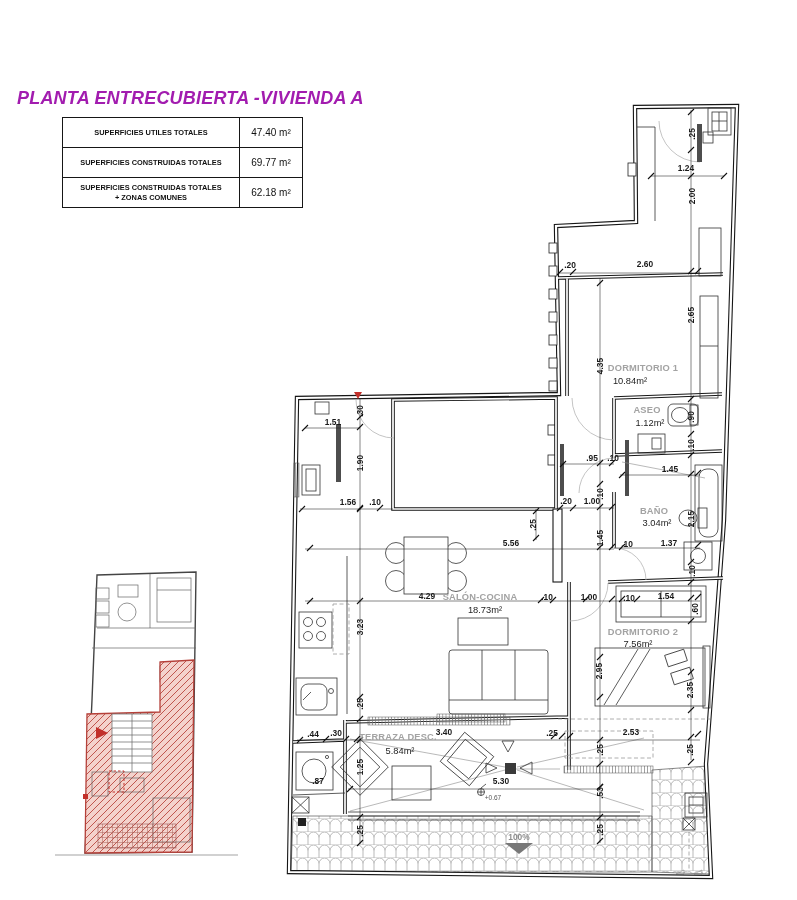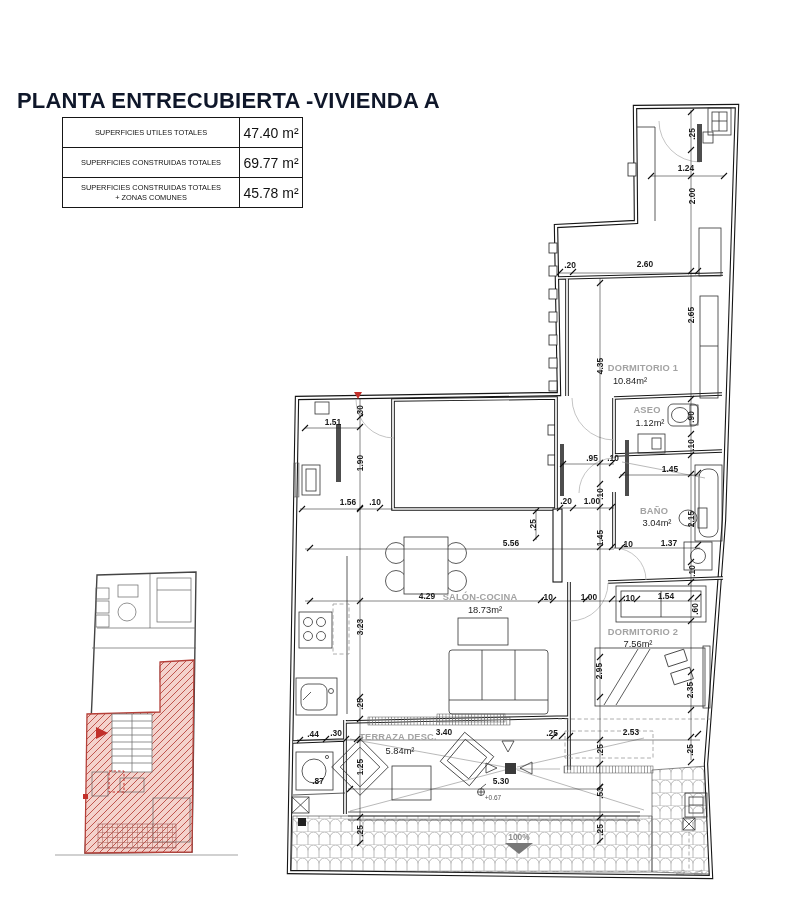--- a/index.html
+++ b/index.html
@@ -1,24 +1,24 @@
 <!DOCTYPE html>
 <html><head>
 <meta charset="utf-8">
 <style>
   html,body{margin:0;padding:0;background:#fff;}
   #page{position:relative;width:797px;height:900px;background:#ffffff;overflow:hidden;
         font-family:"Liberation Sans",sans-serif;}
-  #title{position:absolute;left:17px;top:88px;font-size:22px;font-weight:700;color:#0f172a;
-         letter-spacing:.2px;white-space:nowrap;}
+  #title{position:absolute;left:17px;top:88px;font-size:18px;font-weight:700;color:#a21caf;
+         letter-spacing:.2px;white-space:nowrap;font-style:italic;}
   table.surf{position:absolute;left:62px;top:117px;border-collapse:collapse;}
   table.surf td{border:1.4px solid #161616;padding:0;}
   td.lbl{width:176px;height:29px;text-align:center;vertical-align:middle;
-         font-size:7.4px;font-weight:400;color:#111;white-space:pre-line;line-height:1.35;}
-  td.val{width:62px;text-align:center;vertical-align:middle;font-size:14px;color:#111;}
+         font-size:7.4px;font-weight:700;color:#111;white-space:pre-line;line-height:1.35;}
+  td.val{width:62px;text-align:center;vertical-align:middle;font-size:10px;color:#111;}
   svg{position:absolute;}
   
   .of{fill:#ffffff;stroke:none;}
   .wa{fill:none;stroke:#161616;stroke-width:4.4;stroke-linejoin:miter;}
   .wb{fill:none;stroke:#ffffff;stroke-width:2.2;stroke-linejoin:miter;}
   .wa2{fill:none;stroke:#161616;stroke-width:3.6;}
   .wb2{fill:none;stroke:#ffffff;stroke-width:1.7;}
   .t{fill:none;stroke:#333;stroke-width:.8;}
   .t2{fill:none;stroke:#8a8a8a;stroke-width:.6;}
   .rail{fill:none;stroke:#222;stroke-width:.55;}
@@ -47,21 +47,21 @@
       <td class="lbl">SUPERFICIES UTILES TOTALES</td>
       <td class="val">47.40 m²</td>
     </tr>
     <tr>
       <td class="lbl">SUPERFICIES CONSTRUIDAS TOTALES</td>
       <td class="val">69.77 m²</td>
     </tr>
     <tr>
       <td class="lbl">SUPERFICIES CONSTRUIDAS TOTALES
 + ZONAS COMUNES</td>
-      <td class="val">45.78 m²</td>
+      <td class="val">62.18 m²</td>
     </tr>
   </tbody>
     </table>
 
   <svg id="plan-svg" style="left:280px;top:93px;" width="478" height="800" viewBox="280 93 478 800">
     <defs>
       <pattern id="tiles" patternUnits="userSpaceOnUse" width="11" height="13">
         <path d="M0,13 V6 A5.5,6 0 0 1 11,6 V13" fill="none" stroke="#9a9a9a" stroke-width=".7"></path>
         <path d="M0,12.6 H11" stroke="#b5b5b5" stroke-width=".5"></path>
       </pattern>

